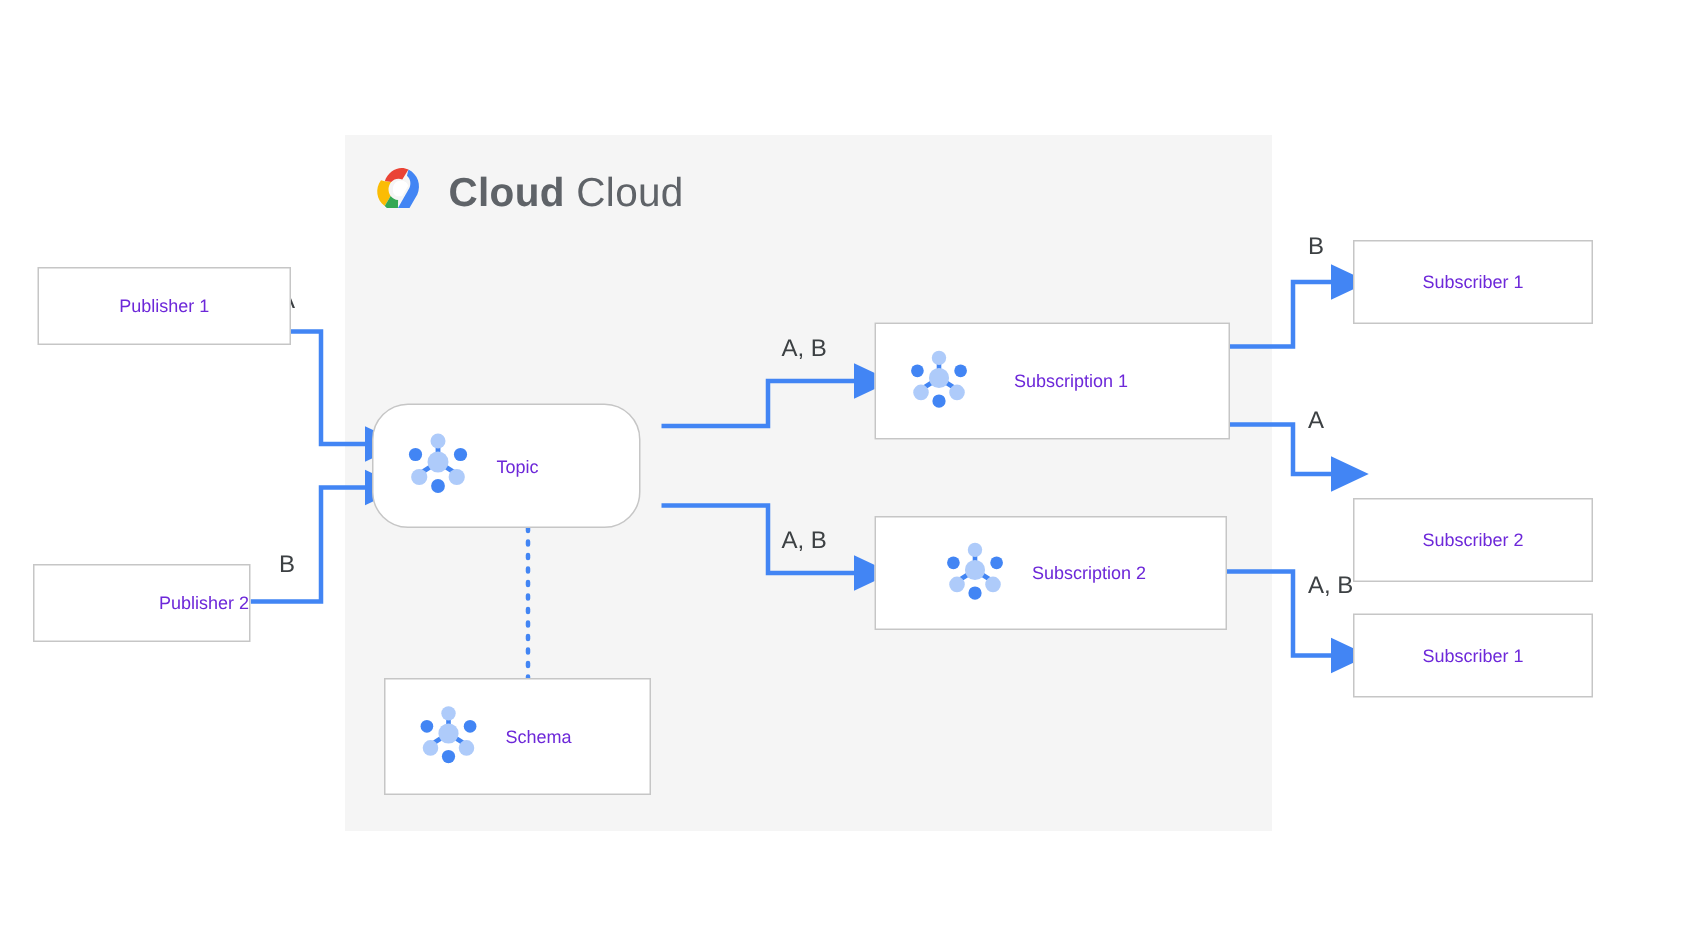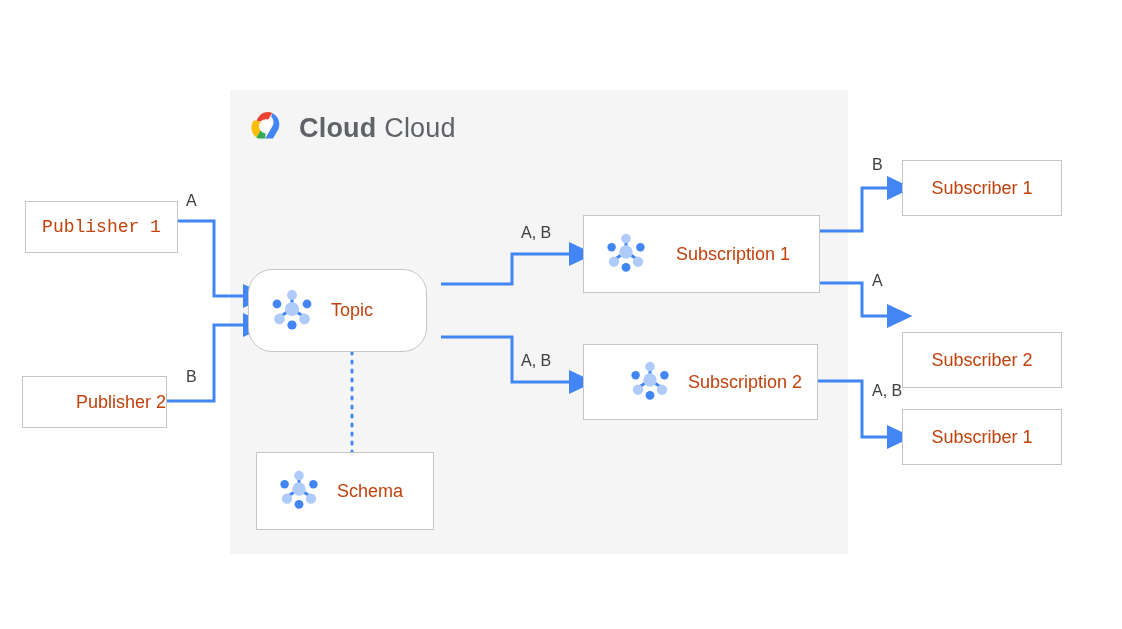--- a/index.html
+++ b/index.html
@@ -46,22 +46,22 @@
     border: 1px solid #c6c6c6;
     box-sizing: border-box;
     display: flex;
     align-items: center;
     justify-content: center;
   }
   .node-box.with-icon {
     justify-content: flex-start;
   }
   .node-label {
-    font-size: 18px;
-    color: #c2410c;
+    font-size: 12px;
+    color: #6d28d9;
     white-space: nowrap;
   }
   .node-icon {
     flex: 0 0 auto;
     margin-left: 18px;
     margin-right: 14px;
   }
   .edge-label {
     position: absolute;
     font-size: 16px;
@@ -129,21 +129,21 @@
   </svg>
 
   <div class="edge-label" style="left:186px; top:192px;">A</div>
   <div class="edge-label" style="left:186px; top:368px;">B</div>
   <div class="edge-label" style="left:521px; top:224px;">A, B</div>
   <div class="edge-label" style="left:521px; top:352px;">A, B</div>
   <div class="edge-label" style="left:872px; top:156px;">B</div>
   <div class="edge-label" style="left:872px; top:272px;">A</div>
   <div class="edge-label" style="left:872px; top:382px;">A, B</div>
 
-  <div class="node-box" style="left:25px; top:201px; width:153px; height:52px;font-family:Liberation Mono, monospace;">
+  <div class="node-box" style="left:25px; top:178px; width:169px; height:52px;">
     <span class="node-label">Publisher 1</span>
   </div>
 
   <div class="node-box" style="left:22px; top:376px; width:145px; height:52px;justify-content:flex-end;">
     <span class="node-label">Publisher 2</span>
   </div>
 
   <div class="node-box with-icon" style="left:248px; top:269px; width:179px; height:83px;border-radius:24px;">
     <span class="node-icon">
       <svg width="50" height="50" viewBox="0 0 50 50" xmlns="http://www.w3.org/2000/svg">

